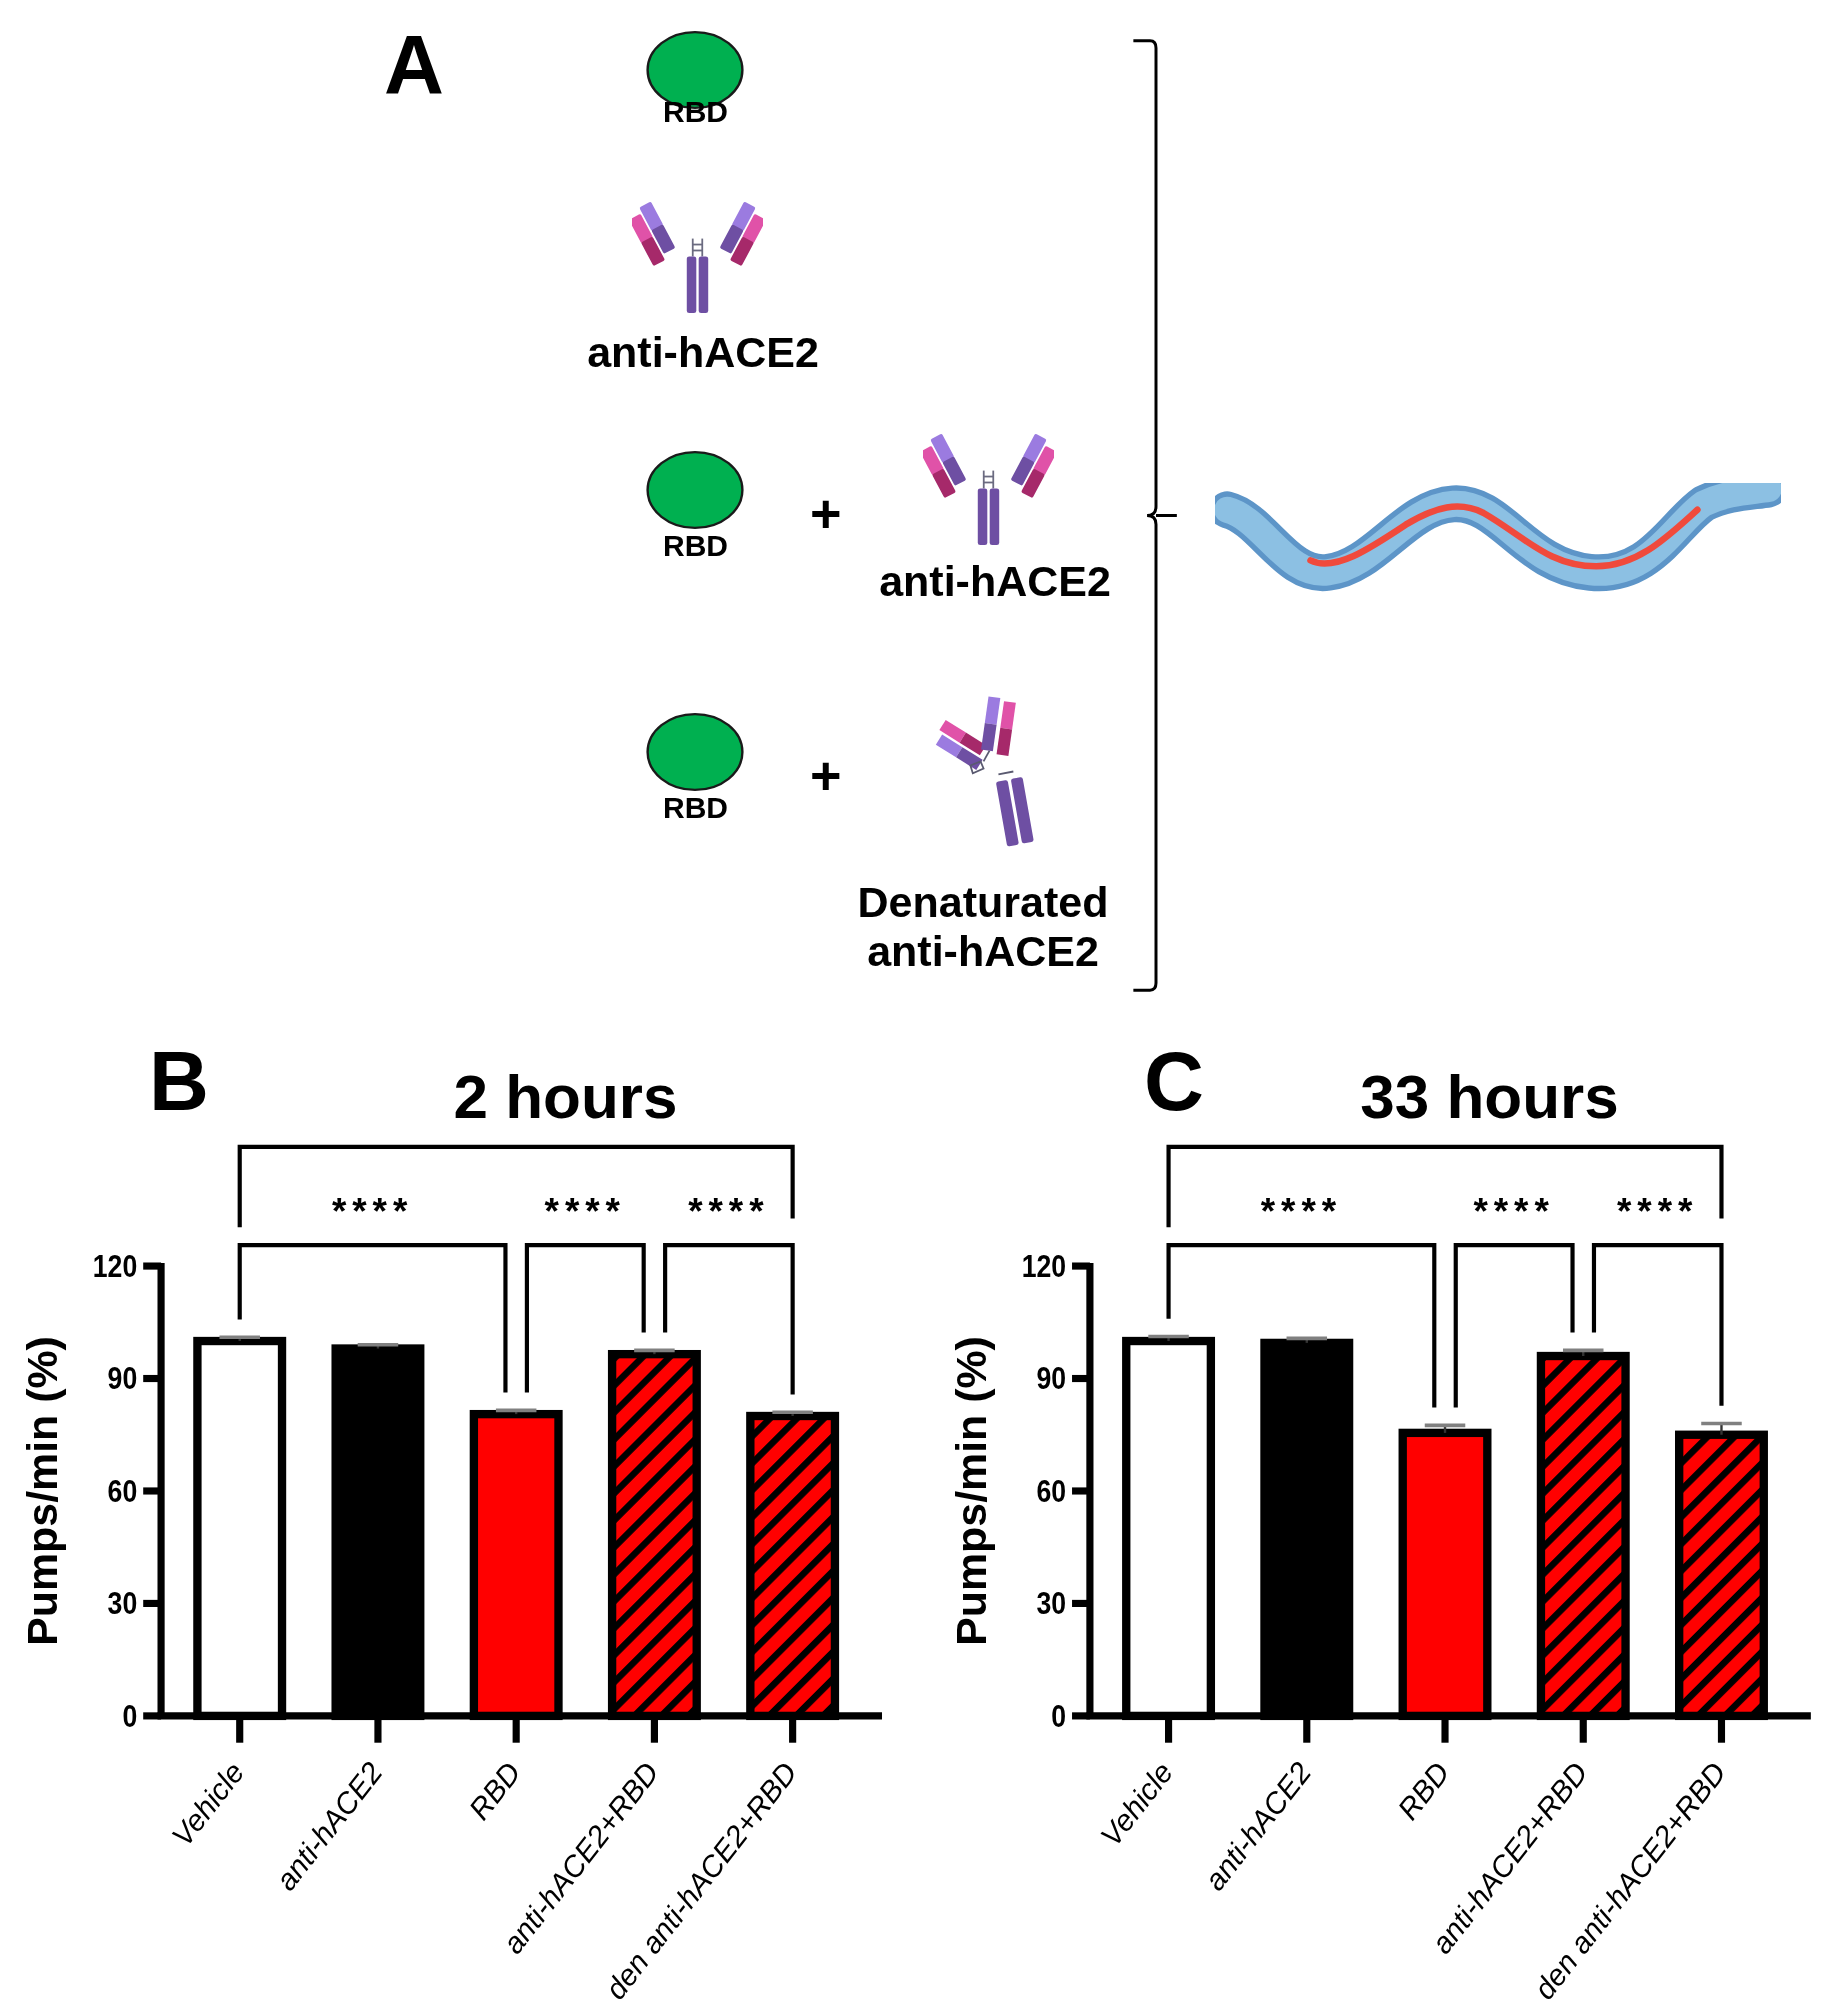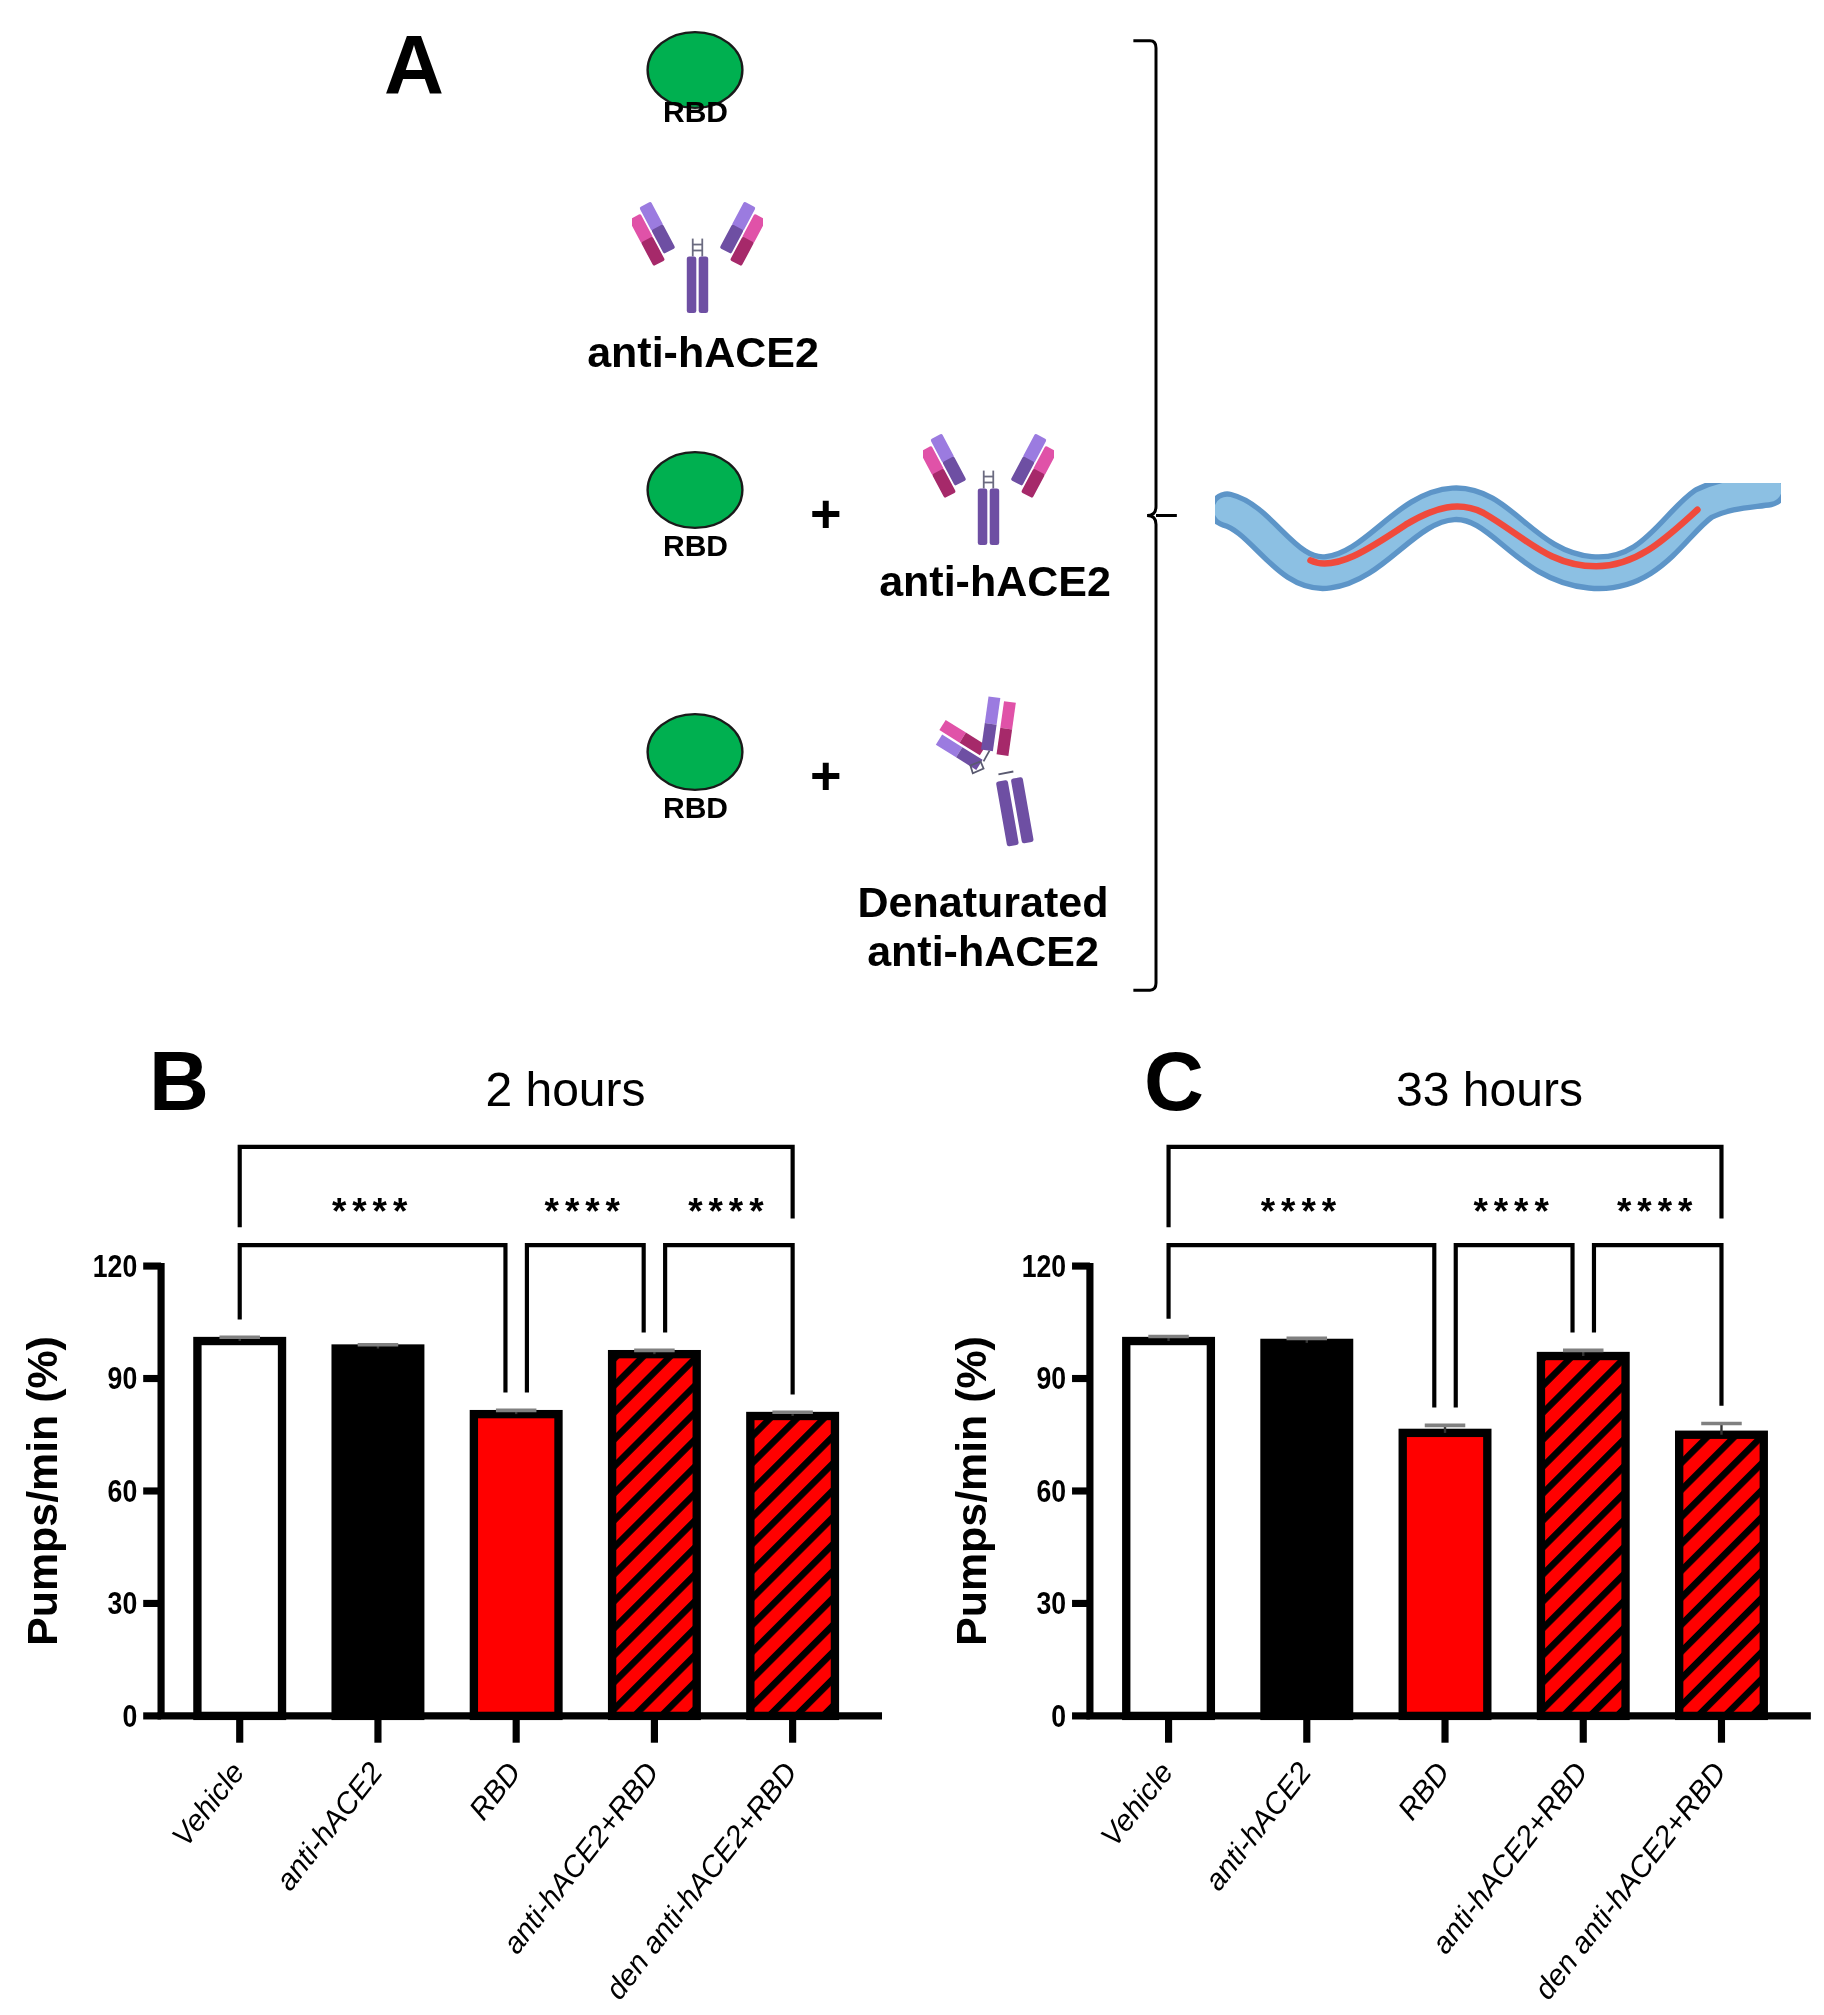--- a/index.html
+++ b/index.html
@@ -4,21 +4,21 @@
 <style>
   html, body { margin:0; padding:0; background:#ffffff; }
   body { width:1824px; height:2015px; position:relative; overflow:hidden;
          font-family:"Liberation Sans", "DejaVu Sans", sans-serif; color:#000; }
   .abs { position:absolute; }
   .panel-letter { font-weight:700; font-size:83px; line-height:1; }
   .schem-label { font-weight:700; text-align:center; white-space:nowrap; line-height:1.15; }
   .small-lbl { font-size:30px; }
   .big-lbl { font-size:43px; }
   .plus { font-weight:700; font-size:54px; line-height:1; }
-  .chart-title { font-weight:400; font-size:48px; line-height:1; white-space:nowrap; text-align:center; }
+  .chart-title { font-weight:700; font-size:62px; line-height:1; white-space:nowrap; text-align:center; }
   svg text { font-family:"Liberation Sans", "DejaVu Sans", sans-serif; }
 </style>
 </head>
 <body>
 
 <div class="abs panel-letter" style="left:384px; top:24px;">A</div>
 
 <div class="abs" style="left:646px; top:30px; width:98px; height:80px;">
   <svg width="98" height="80" viewBox="0 0 165 135">
       <ellipse cx="82.5" cy="67.5" rx="80" ry="64" fill="#00b050" stroke="#1a1a1a" stroke-width="4"></ellipse>

